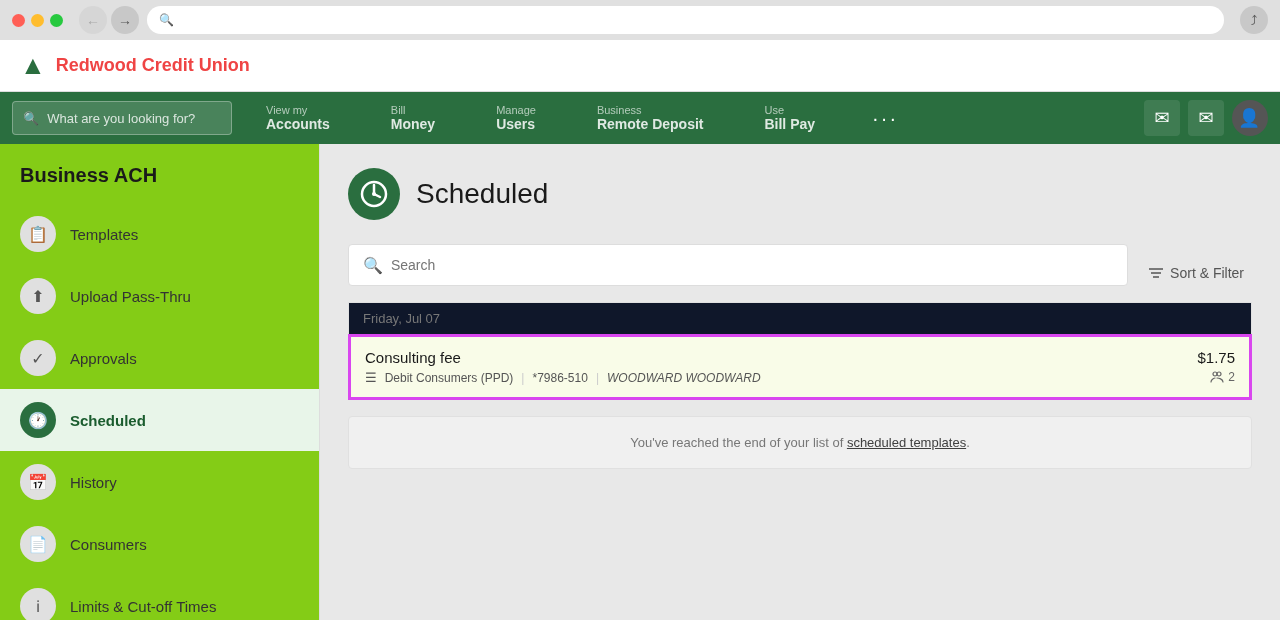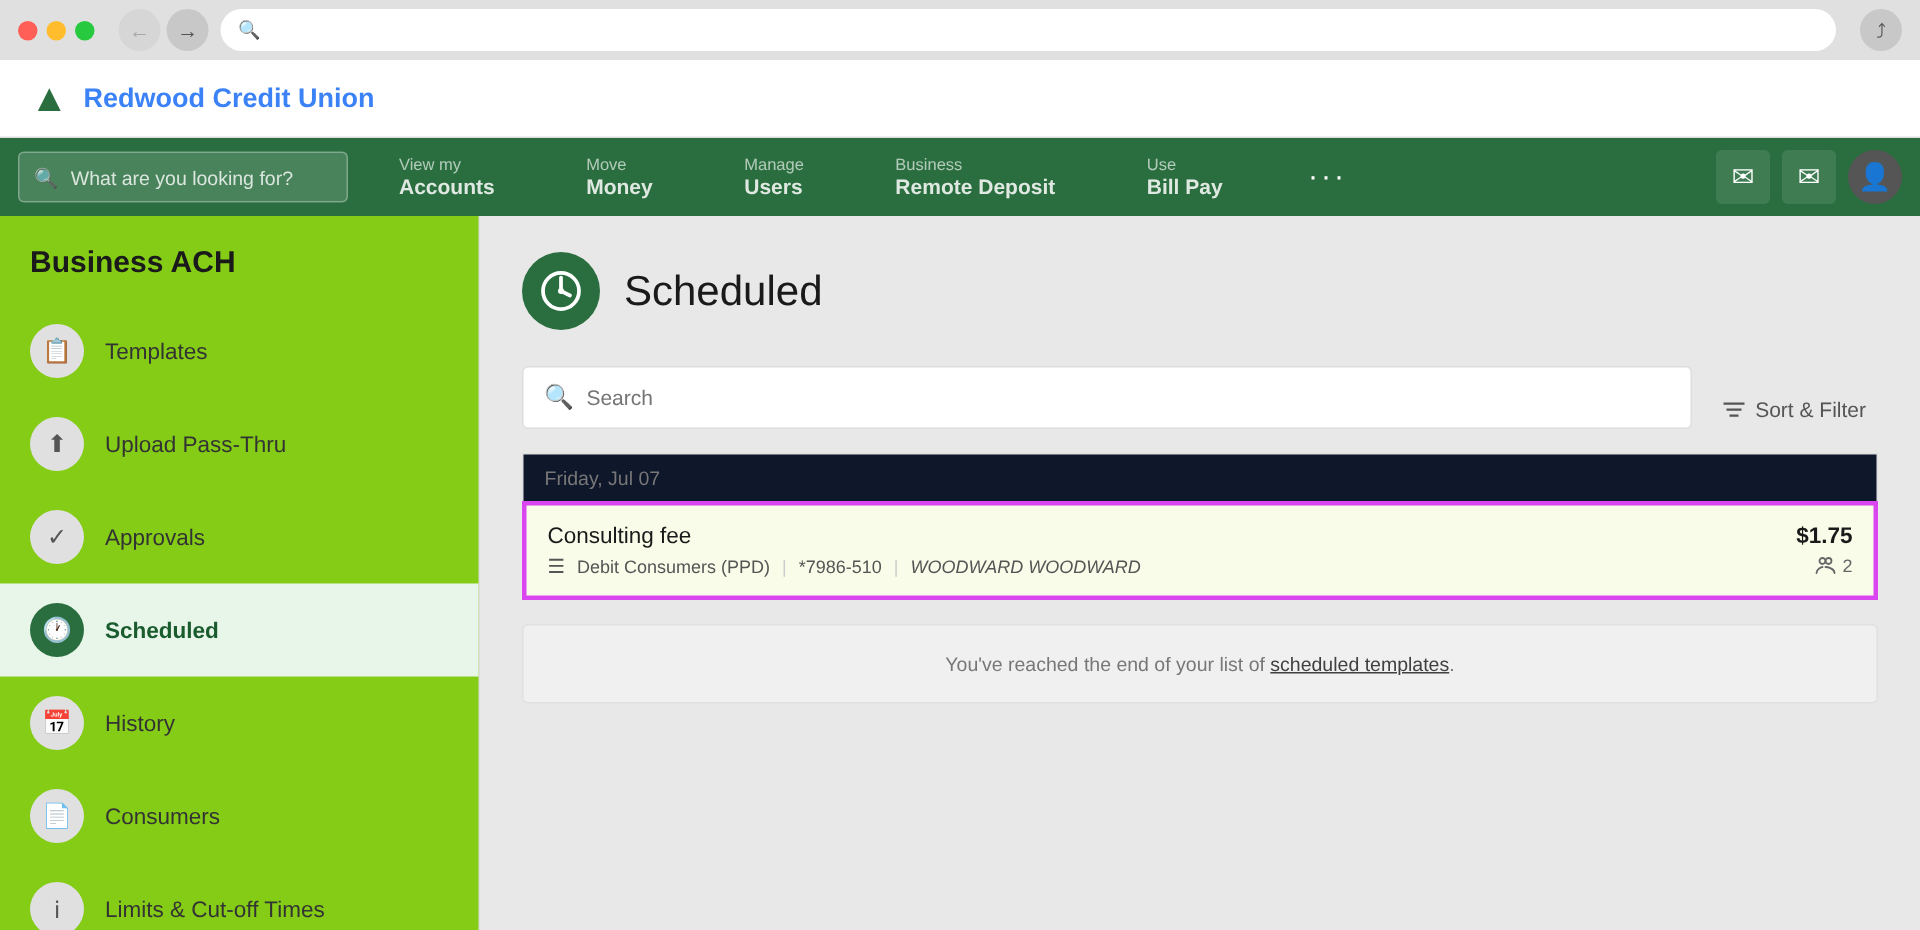--- a/index.html
+++ b/index.html
@@ -41,21 +41,21 @@
     .app-header {
       height: 52px;
       background: white;
       display: flex;
       align-items: center;
       padding: 0 20px;
       border-bottom: 1px solid #ddd;
     }
     .logo-area { display: flex; align-items: center; gap: 10px; }
     .logo-icon { color: #2a6e3f; font-size: 26px; }
-    .logo-text { font-size: 18px; font-weight: 600; color: #3b82f6; }
+    .logo-text { font-size: 18px; font-weight: 600; color: #ef4444; }
 
     
     .nav-bar {
       height: 52px;
       background: #2a6e3f;
       display: flex;
       align-items: center;
       padding: 0 12px;
     }
     .search-bar {
@@ -251,21 +251,21 @@
     }
     .transaction-left {}
     .transaction-name { font-size: 15px; color: #1a1a1a; font-weight: 500; margin-bottom: 4px; }
     .transaction-details { display: flex; align-items: center; gap: 8px; font-size: 12px; color: #666; }
     .transaction-type-icon { color: #555; font-size: 13px; }
     .transaction-type { color: #555; }
     .transaction-ref { color: #555; }
     .transaction-company { color: #555; font-style: italic; }
     .divider-dot { color: #ccc; }
     .transaction-right { text-align: right; }
-    .transaction-amount { font-size: 15px; color: #1a1a1a; font-weight: 700; margin-bottom: 4px; }
+    .transaction-amount { font-size: 15px; color: #1a1a1a; font-weight: 400; margin-bottom: 4px; }
     .transaction-people { font-size: 12px; color: #666; display: flex; align-items: center; gap: 4px; justify-content: flex-end; }
 
     
     .end-of-list {
       background: #f0f0f0;
       border: 1px solid #e0e0e0;
       border-radius: 4px;
       padding: 18px;
       text-align: center;
       font-size: 13px;
@@ -306,21 +306,21 @@
   <div class="search-bar">
     <span class="search-bar-icon">🔍</span>
     <span class="search-bar-text">What are you looking for?</span>
   </div>
   <div class="nav-items">
     <div class="nav-item">
       <span class="sub">View my</span>
       <span class="main">Accounts</span>
     </div>
     <div class="nav-item">
-      <span class="sub">Move</span>
+      <span class="sub">Bill</span>
       <span class="main">Money</span>
     </div>
     <div class="nav-item">
       <span class="sub">Manage</span>
       <span class="main">Users</span>
     </div>
     <div class="nav-item">
       <span class="sub">Business</span>
       <span class="main">Remote Deposit</span>
     </div>

